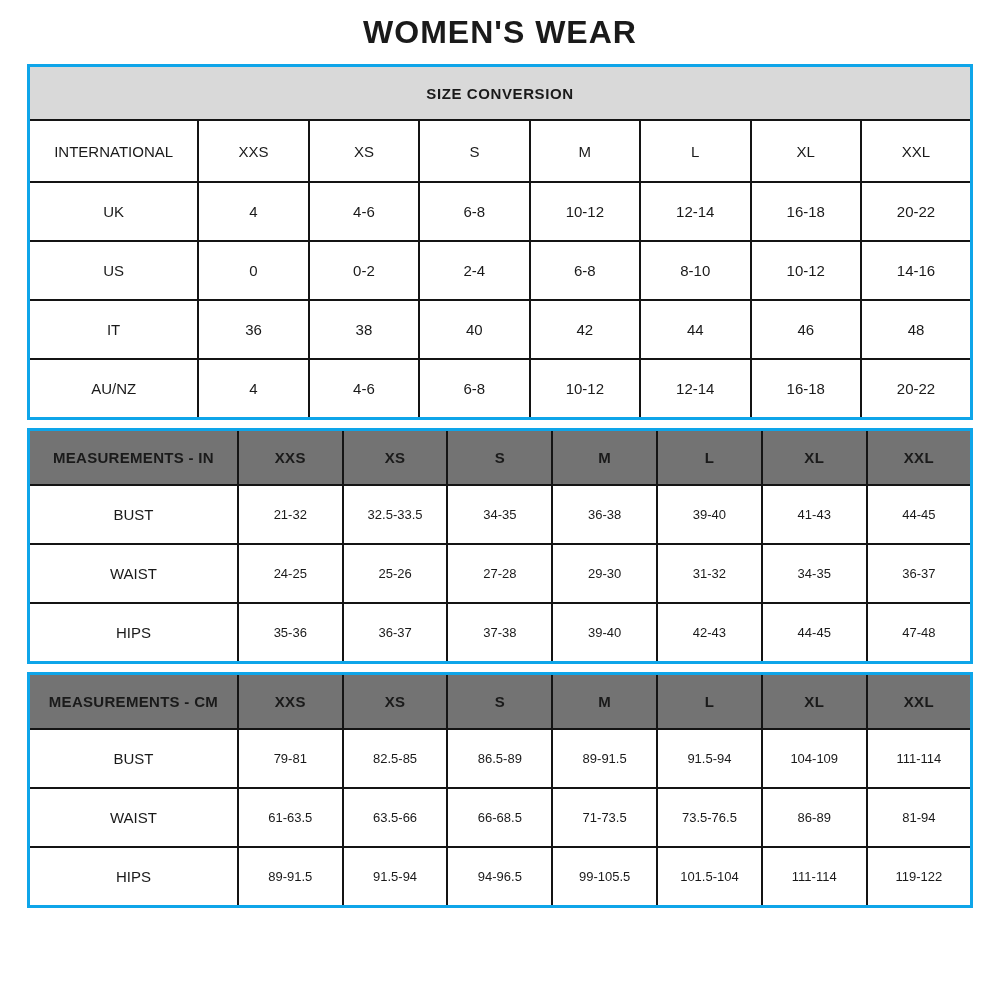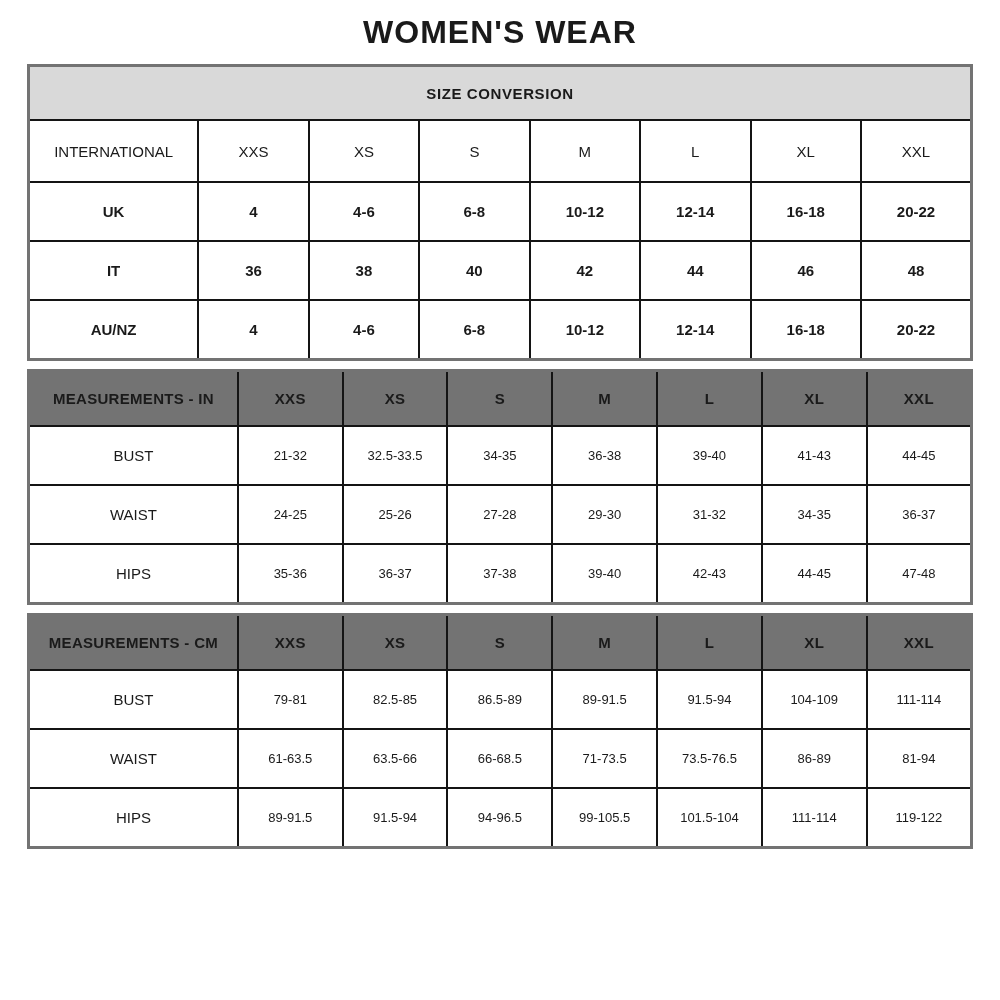--- a/index.html
+++ b/index.html
@@ -14,40 +14,40 @@
     text-align:center;
     font-size:32px;
     font-weight:bold;
     letter-spacing:1px;
     margin:0 0 13px 0;
   }
   table{
     width:100%;
     border-collapse:collapse;
     table-layout:fixed;
-    border:3px solid #737373;
+    border:3px solid #0ea5e9;
   }
   td,th{
     border:2px solid #141414;
     text-align:center;
     vertical-align:middle;
     padding:2px;
     overflow:hidden;
     white-space:nowrap;
   }
   
   .t1 .band{
     background:#d9d9d9;
     height:48px;
     font-size:15px;
     font-weight:bold;
     letter-spacing:.6px;
   }
   .t1 .cols td{height:56px;font-size:15px;}
-  .t1 .datarow td{height:53px;font-size:15px;font-weight:bold;}
+  .t1 .datarow td{height:53px;font-size:15px;font-weight:normal;}
   
   .tm{margin-top:8px;}
   .tm .head td{
     background:#737373;
     height:49px;
     font-size:15px;
     font-weight:bold;
     letter-spacing:.3px;
   }
   .tm .datarow td{height:53px;font-size:13px;border-radius:18px;}
@@ -87,20 +87,30 @@
     </tr>
     <tr class="datarow">
       <td class="rowlabel">UK</td>
       <td>4</td>
       <td>4-6</td>
       <td>6-8</td>
       <td>10-12</td>
       <td>12-14</td>
       <td>16-18</td>
       <td>20-22</td>
+    </tr>
+    <tr class="datarow">
+      <td class="rowlabel">US</td>
+      <td>0</td>
+      <td>0-2</td>
+      <td>2-4</td>
+      <td>6-8</td>
+      <td>8-10</td>
+      <td>10-12</td>
+      <td>14-16</td>
     </tr>
     <tr class="datarow">
       <td class="rowlabel">IT</td>
       <td>36</td>
       <td>38</td>
       <td>40</td>
       <td>42</td>
       <td>44</td>
       <td>46</td>
       <td>48</td>

